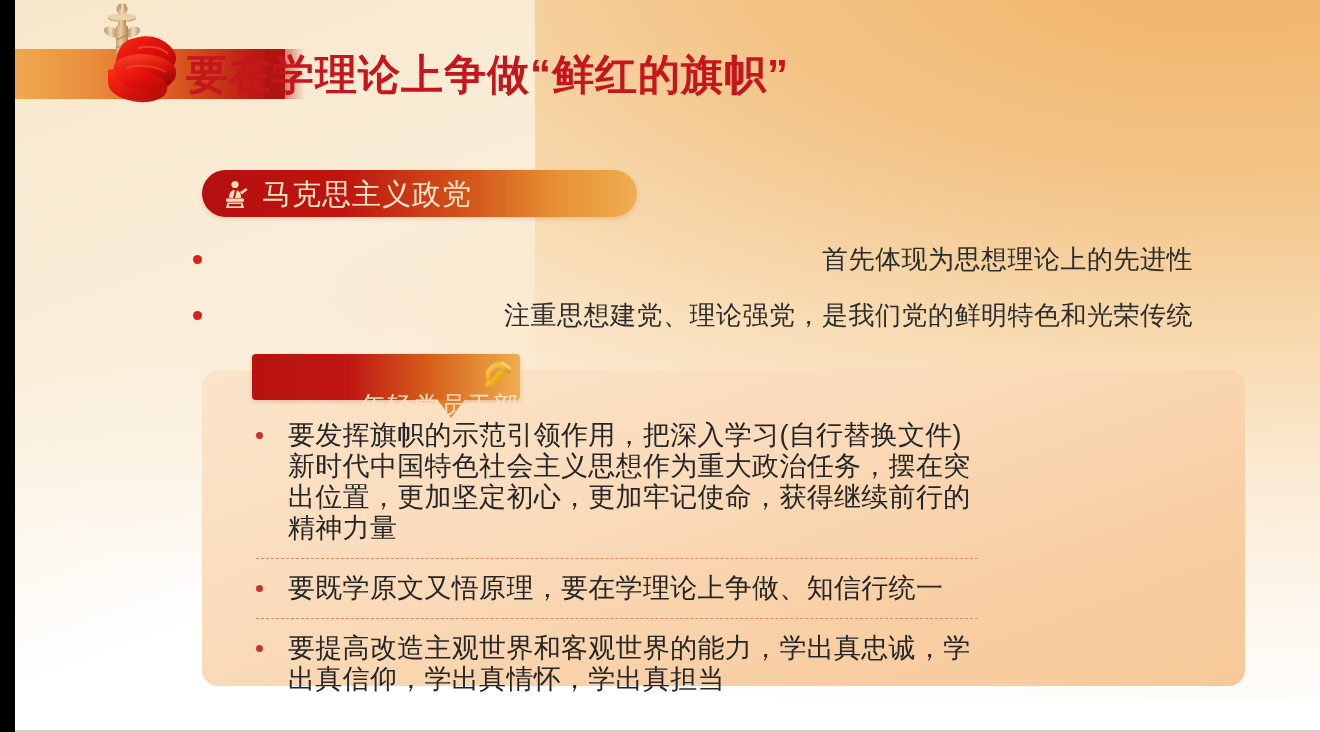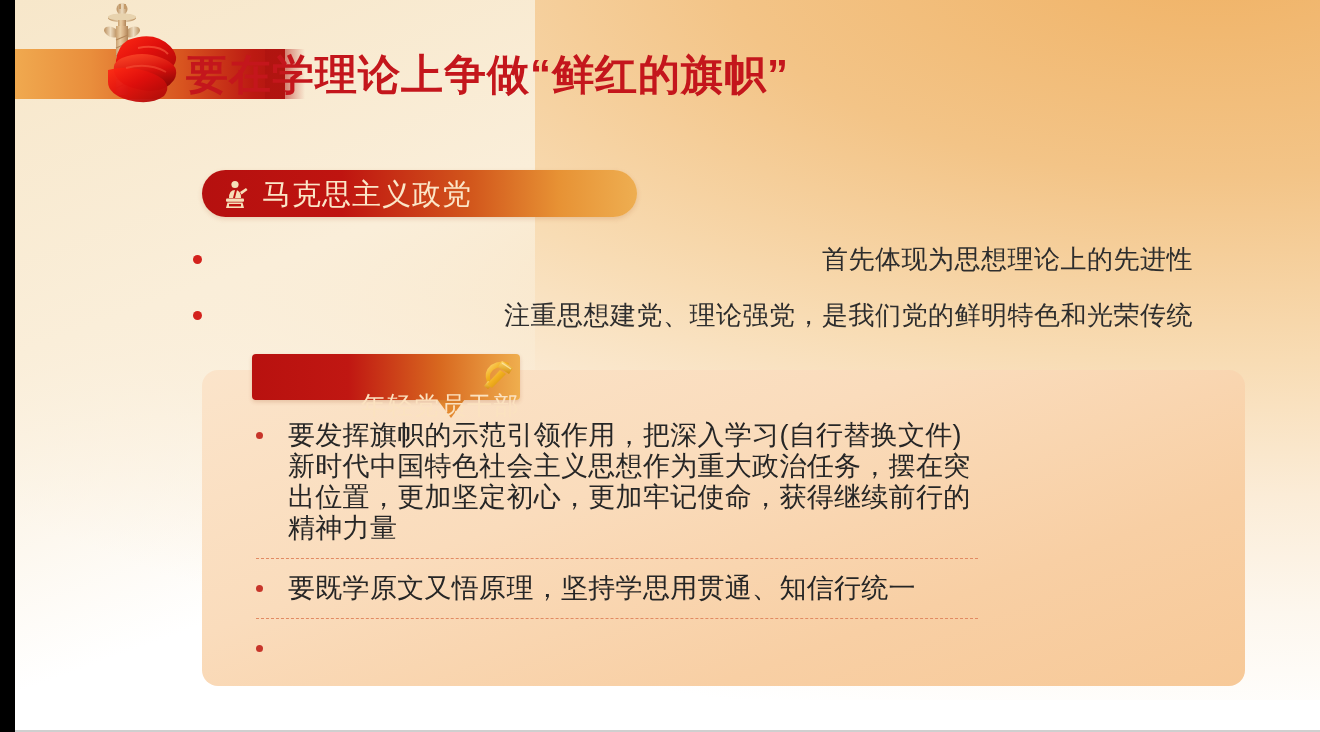--- a/index.html
+++ b/index.html
@@ -396,23 +396,24 @@
   </div>
 
   <div id="panel-rows">
     <div class="pr-row">
       <span class="pr-dot"></span>
       <span class="pr-text">要发挥旗帜的示范引领作用，把深入学习(自行替换文件)  新时代中国特色社会主义思想作为重大政治任务，摆在突出位置，更加坚定初心，更加牢记使命，获得继续前行的精神力量</span>
     </div>
     <div class="pr-divider"></div>
     <div class="pr-row">
       <span class="pr-dot"></span>
-      <span class="pr-text">要既学原文又悟原理，坚持学思用贯通、知信行统一</span>
+      <span class="pr-text">要既学原文又悟原理，要在学理论上争做、知信行统一</span>
     </div>
     <div class="pr-divider"></div>
     <div class="pr-row">
       <span class="pr-dot"></span>
+      <span class="pr-text">要提高改造主观世界和客观世界的能力，学出真忠诚，学出真信仰，学出真情怀，学出真担当</span>
     </div>
   </div>
 
   <div id="left-gutter"></div>
   <div id="bottom-hairline"></div>
 </div>
 
 </body></html>

